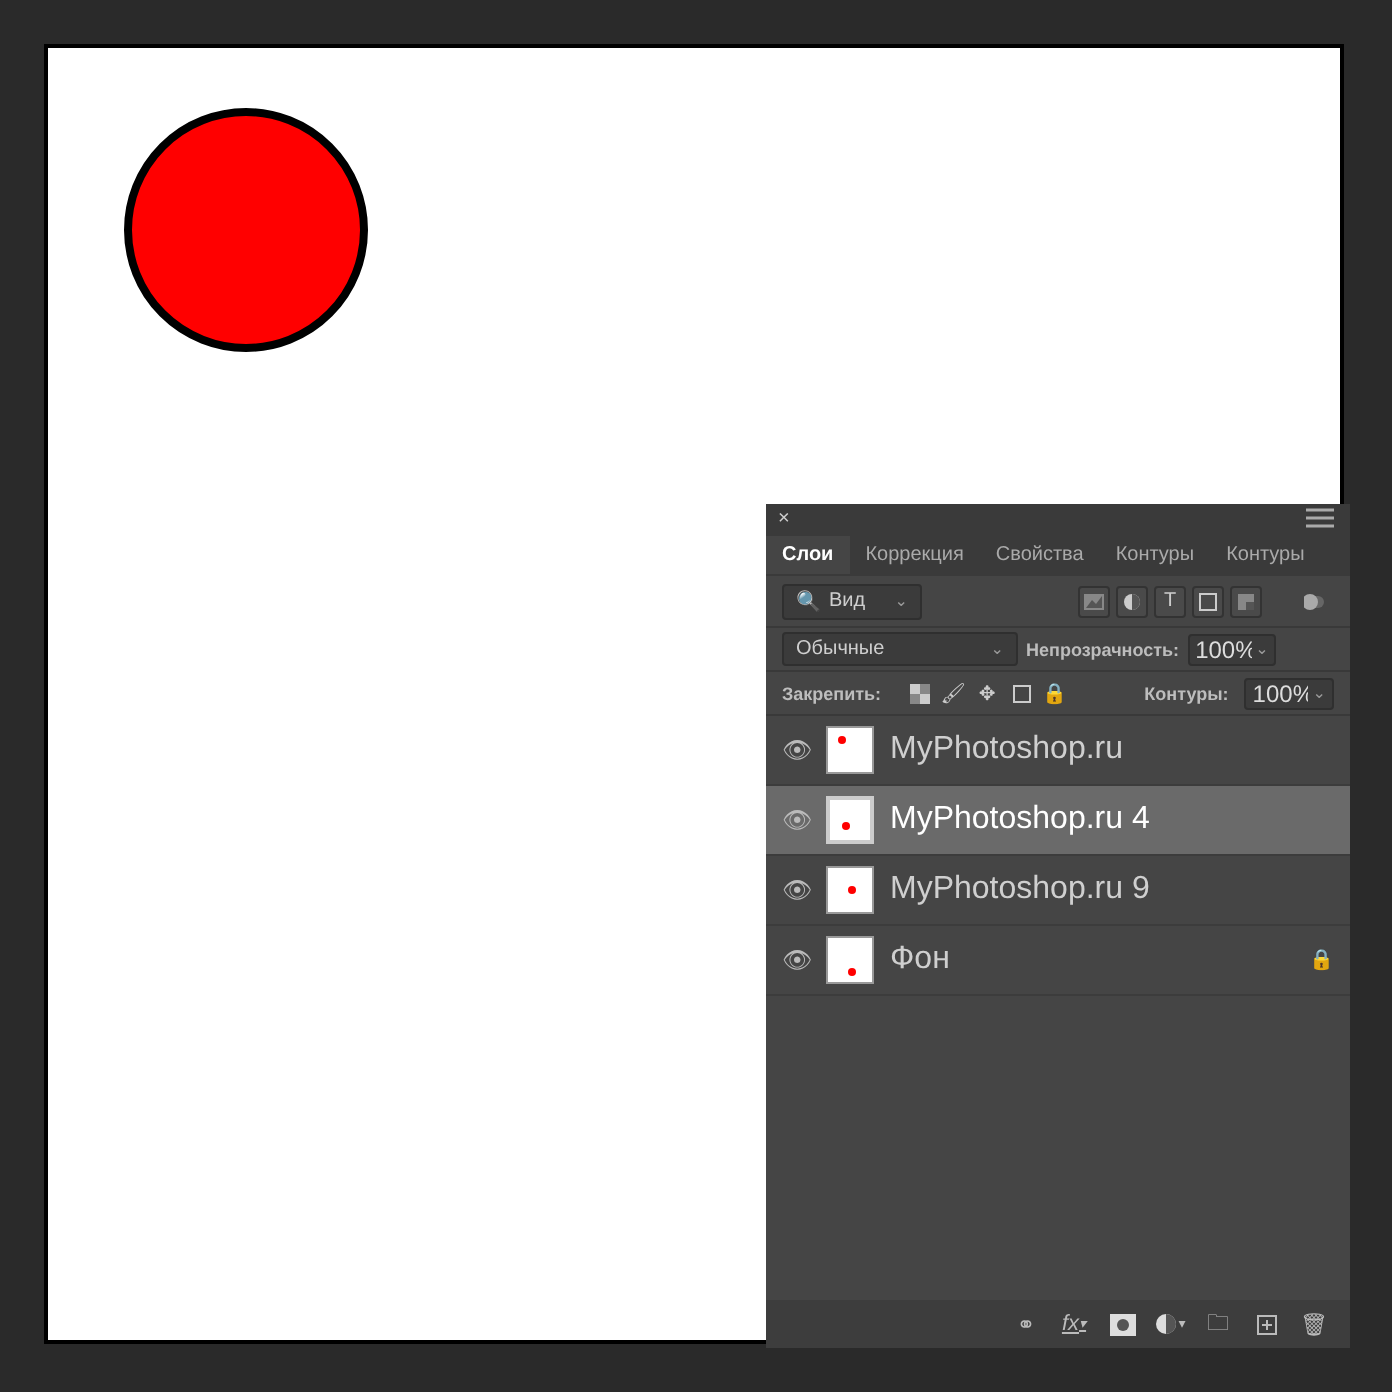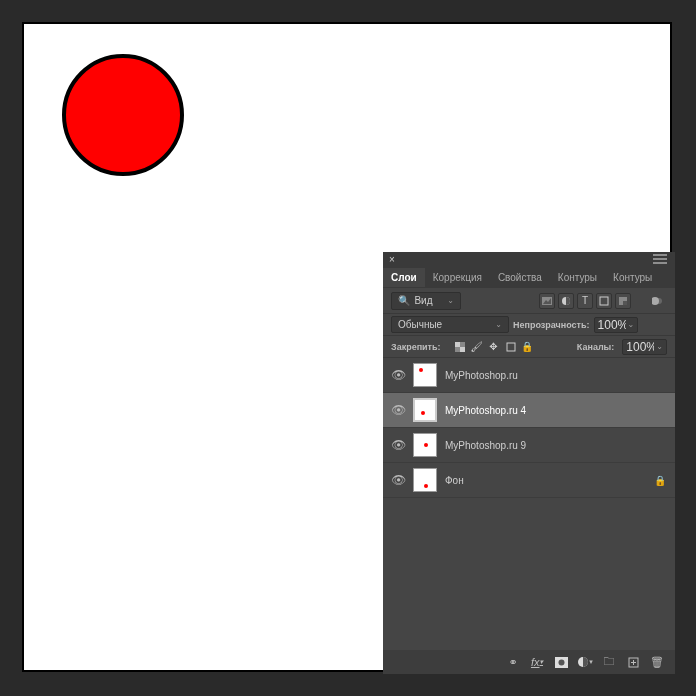--- a/index.html
+++ b/index.html
@@ -36,21 +36,21 @@
   .licon { width: 14px; height: 14px; display: flex; align-items: center; justify-content: center; font-size: 10px; color: #ccc; }
   .spacer { flex: 1; }
 
   .layers { flex: 1; overflow: hidden; display: flex; flex-direction: column; }
   .layer { display: flex; align-items: center; height: 35px; padding: 0 8px; border-bottom: 1px solid #3c3c3c; gap: 8px; }
   .layer.selected { background: #6a6a6a; color: #fff; }
   .vis { width: 14px; text-align: center; font-size: 12px; color: #bbb; }
   .thumb { width: 24px; height: 24px; background: #fff; border: 1px solid #999; position: relative; flex-shrink: 0; }
   .layer.selected .thumb { border: 2px solid #ccc; }
   .dot { position: absolute; width: 4px; height: 4px; background: #ff0000; border-radius: 50%; }
-  .lname { font-size: 10px; }
+  .lname { font-size: 16px; }
   .locki { margin-left: auto; font-size: 10px; color: #bbb; }
 
   .footer { height: 24px; background: #3d3d3d; display: flex; align-items: center; justify-content: flex-end; gap: 8px; padding: 0 10px; }
   .fbtn { width: 16px; height: 16px; display: flex; align-items: center; justify-content: center; font-size: 11px; color: #bbb; }
 </style>
 </head>
 <body>
 
 <div class="canvas-wrap">
   <div class="red-circle"></div>
@@ -140,21 +140,21 @@
       <div class="licon">🖌</div>
       <div class="licon">✥</div>
       <div class="licon">
           <svg width="10" height="10" viewBox="0 0 10 10">
             <rect x="1" y="1" width="8" height="8" fill="none" stroke="#ccc"></rect>
           </svg>
         </div>
       <div class="licon">🔒</div>
     </div>
     <div class="spacer"></div>
-    <span class="label">Каналы:</span>
+    <span class="label">Контуры:</span>
     <div class="pct">
       <input value="100%" style="">
       <span class="chev">⌄</span>
     </div>
   </div>
 
   <div class="layers" id="layers-container">
       <div class="layer">
         <span class="vis">👁</span>
         <div class="thumb">

